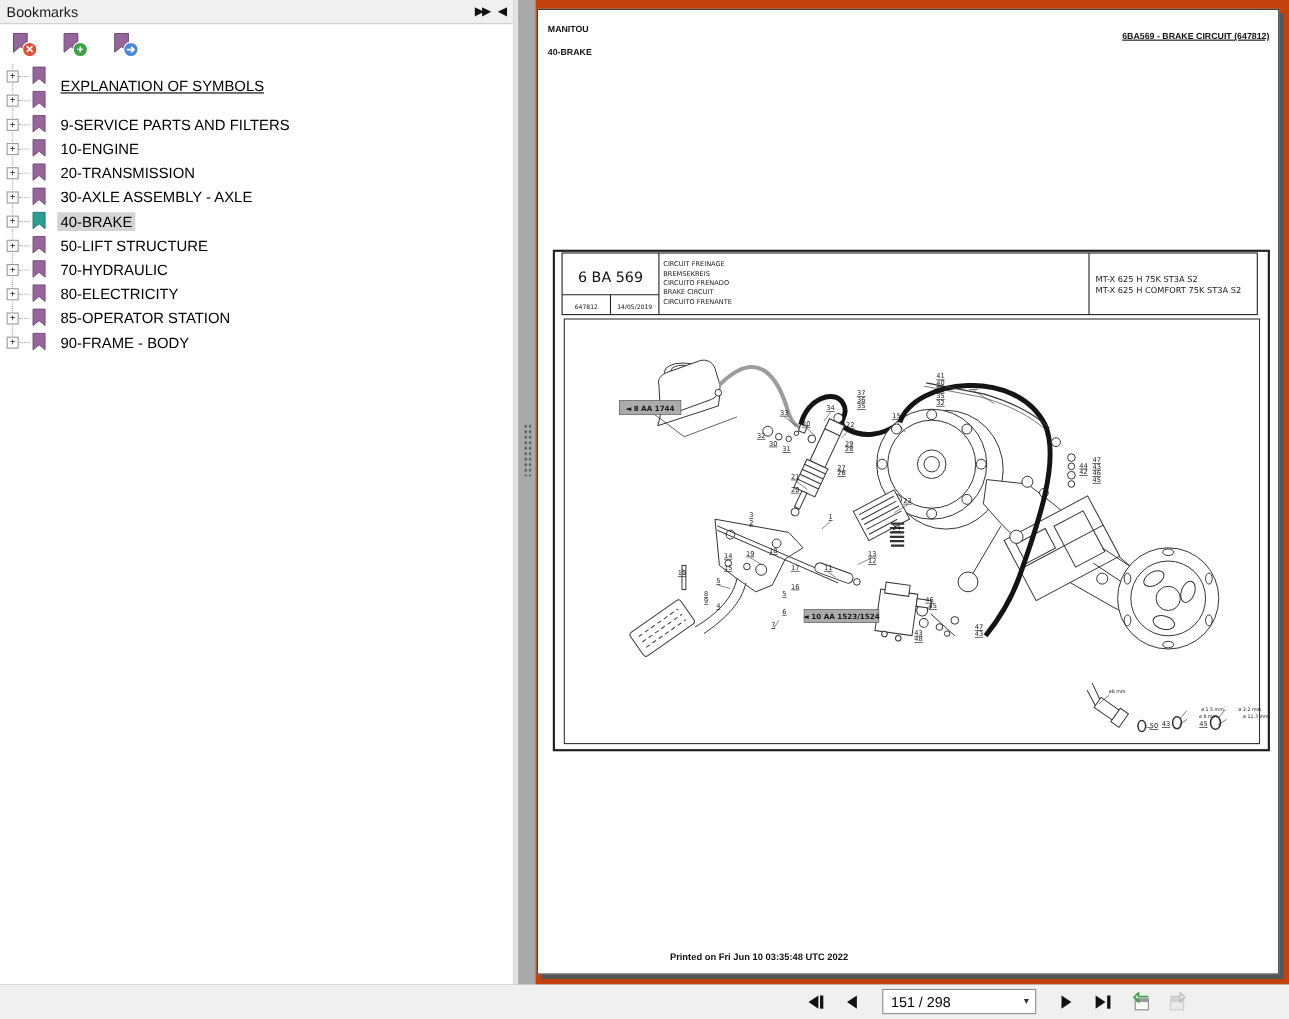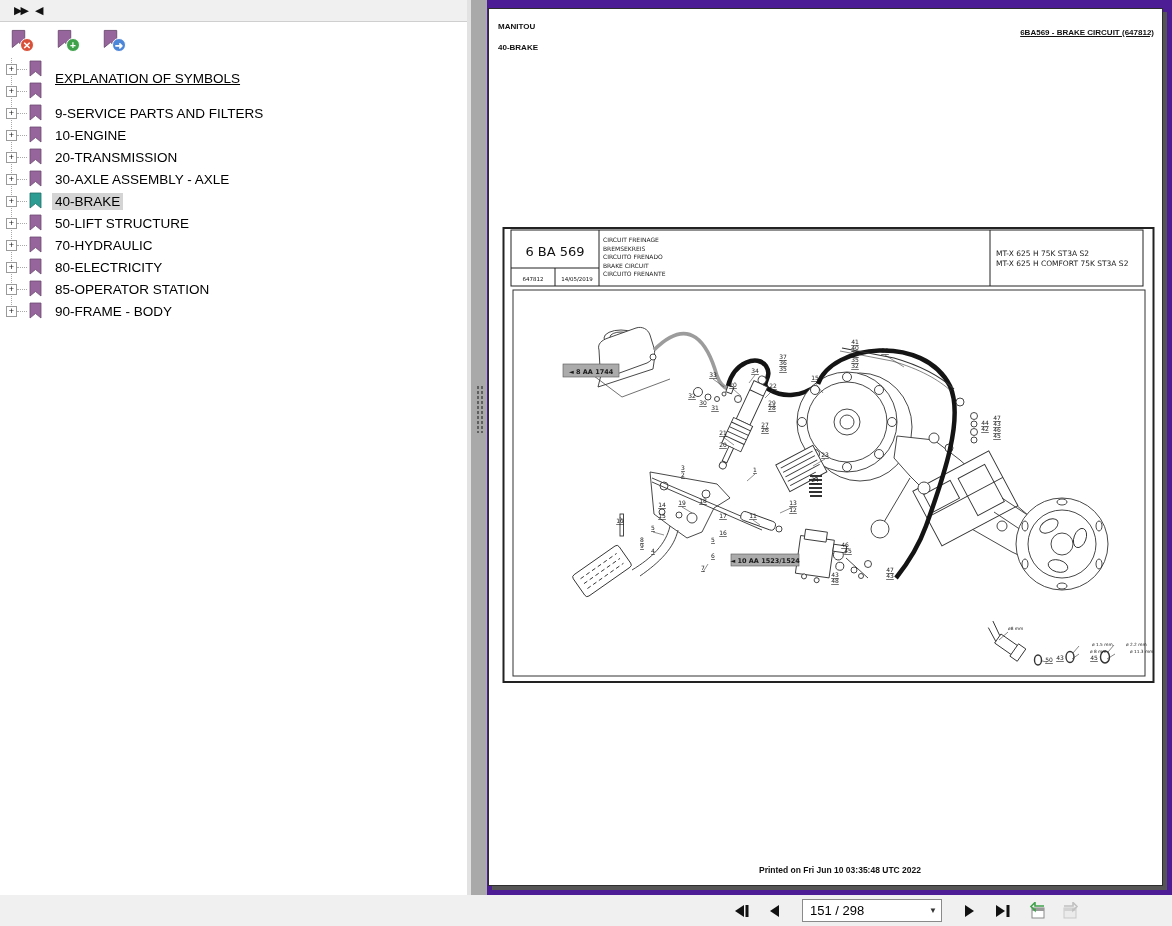--- a/index.html
+++ b/index.html
@@ -29,47 +29,48 @@
   .tree-row.underlined .row-label { text-decoration:underline;margin-top:19px; }
   .vguide { position:absolute; left:11px; top:58px; width:0; border-left:1px dotted #a8a8a8; }
 
   
   .splitter { position:absolute; left:467px; top:0; width:20px; height:895px;
     background:#a9a9a9; border-left:4px solid #e2e2e2; cursor:col-resize; }
   .grip { position:absolute; left:5px; top:385px; width:7px; height:48px;
     background-image:radial-gradient(#5f5f5f 1px, transparent 1.2px); background-size:4px 5px; }
 
   
-  .docarea { position:absolute; left:487px; top:0; width:685px; height:895px; background:#4c1d95; }
+  .docarea { position:absolute; left:487px; top:0; width:685px; height:895px; background:#c2410c; }
   .page { position:absolute; left:1px; top:8px; width:675px; height:878px; background:#fff;
     border:1px solid #2e2e2e; box-shadow:4px 4px 0 #555; }
   .pg-hdr-left  { position:absolute; left:9px;  top:13px; font-size:8px; font-weight:bold; color:#111; }
   .pg-hdr-right { position:absolute; right:8px; top:19px; font-size:8px; font-weight:bold; color:#111;text-decoration:underline; }
   .pg-hdr-sub   { position:absolute; left:9px;  top:34px; font-size:8px; font-weight:bold; color:#111; }
-  .pg-footer-printed { position:absolute; left:120px; width:312px; top:856px; text-align:right;
+  .pg-footer-printed { position:absolute; left:120px; width:312px; top:856px; text-align:left;
     font-size:8.5px; font-weight:bold; color:#111; }
   .pg-footer-num { position:absolute; right:12px; top:885px; font-size:9px; color:#111;font-weight:bold; }
   .diagram { position:absolute; left:13px; top:217px; }
 
   
   .statusbar { position:absolute; left:0; top:895px; width:1172px; height:31px; background:#f0f0f0;
     display:flex; align-items:center; }
   .nav-cluster { position:absolute; left:728px; display:flex; align-items:center; gap:8px; }
   .nav-btn { width:26px; height:24px; display:flex; align-items:center; justify-content:center; cursor:pointer; }
   .page-combo { width:140px; height:23px; background:#fff; border:1px solid #8a8a8a; display:flex;
     align-items:center; padding:0 4px 0 7px; margin:0 6px; }
   .page-combo input { flex:1; border:none; outline:none; font-size:13px; font-family:"Liberation Sans",sans-serif;
     color:#000; background:transparent; width:100px; }
   .combo-arrow { font-size:8px; color:#333; padding-left:6px; }
 </style>
 </head>
 <body>
 
 <div class="panel">
   <div class="panel-header">
+    <span class="panel-title">Bookmarks</span>
     <span class="hdr-ico">▶▶</span>
     <span class="hdr-ico" style="letter-spacing:0">◀</span>
   </div>
   <div class="bm-toolbar" id="bm-toolbar">
       <div class="bm-tool">
         <svg class="bm-flag" width="17" height="21" viewBox="0 0 15 18">
           <path d="M2 1 h11 v15 l-5.5 -4.5 L2 16 Z" fill="#96659B" stroke="#6d4a72" stroke-width="0.8"></path>
         </svg>
         <span class="bm-badge" style="background:#D94F38">✕</span>
       </div>

